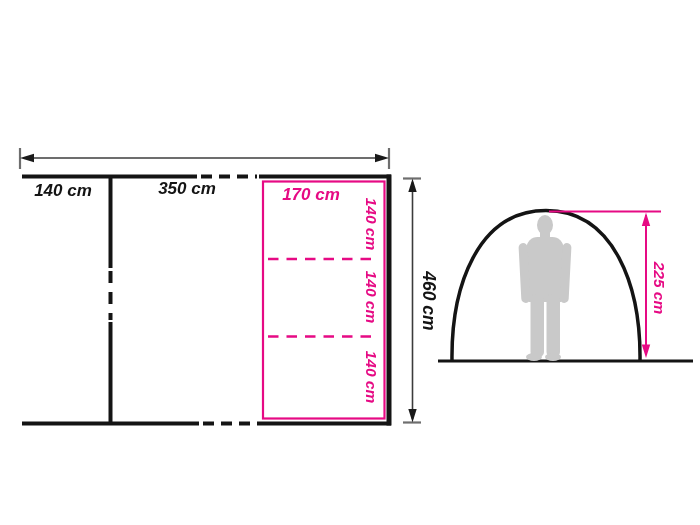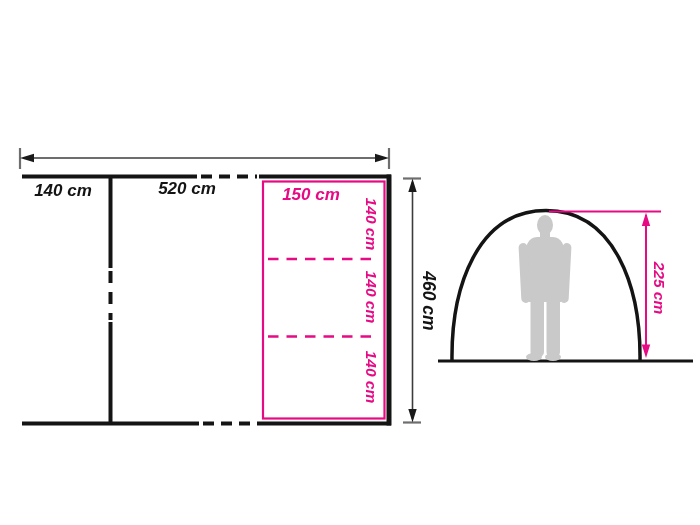--- a/index.html
+++ b/index.html
@@ -92,23 +92,23 @@
       <line class="pnk" x1="549" y1="211.5" x2="661" y2="211.5" stroke-width="2"></line>
       <line class="pnk" x1="646" y1="215" x2="646" y2="355" stroke-width="2"></line>
       <polygon class="arrow pinkfill" points="646,212.5 641.8,226 650.2,226"></polygon>
       <polygon class="arrow pinkfill" points="646,358 641.8,344.5 650.2,344.5"></polygon>
     </g>
   </svg>
 
 
   <div class="lbl" style="left:20px;top:182px;width:86px;font-size:17px;">140 cm</div>
 
-  <div class="lbl" style="left:144px;top:180px;width:86px;font-size:17px;">520 cm</div>
+  <div class="lbl" style="left:144px;top:180px;width:86px;font-size:17px;">350 cm</div>
 
-  <div class="lbl pink" style="left:266px;top:186px;width:90px;font-size:17px;">150 cm</div>
+  <div class="lbl pink" style="left:266px;top:186px;width:90px;font-size:17px;">170 cm</div>
 
   <div class="lbl pink rot" style="left:333px;top:215px;width:74px;height:18px;font-size:15.5px;">140 cm</div>
 
   <div class="lbl pink rot" style="left:333px;top:288px;width:74px;height:18px;font-size:15.5px;">140 cm</div>
 
   <div class="lbl pink rot" style="left:333px;top:368px;width:74px;height:18px;font-size:15.5px;">140 cm</div>
 
   <div class="lbl rot" style="left:385px;top:291px;width:84px;height:20px;font-size:17.5px;">460 cm</div>
 
   <div class="lbl pink rot" style="left:620px;top:279px;width:76px;height:18px;font-size:15.5px;">225 cm</div>

